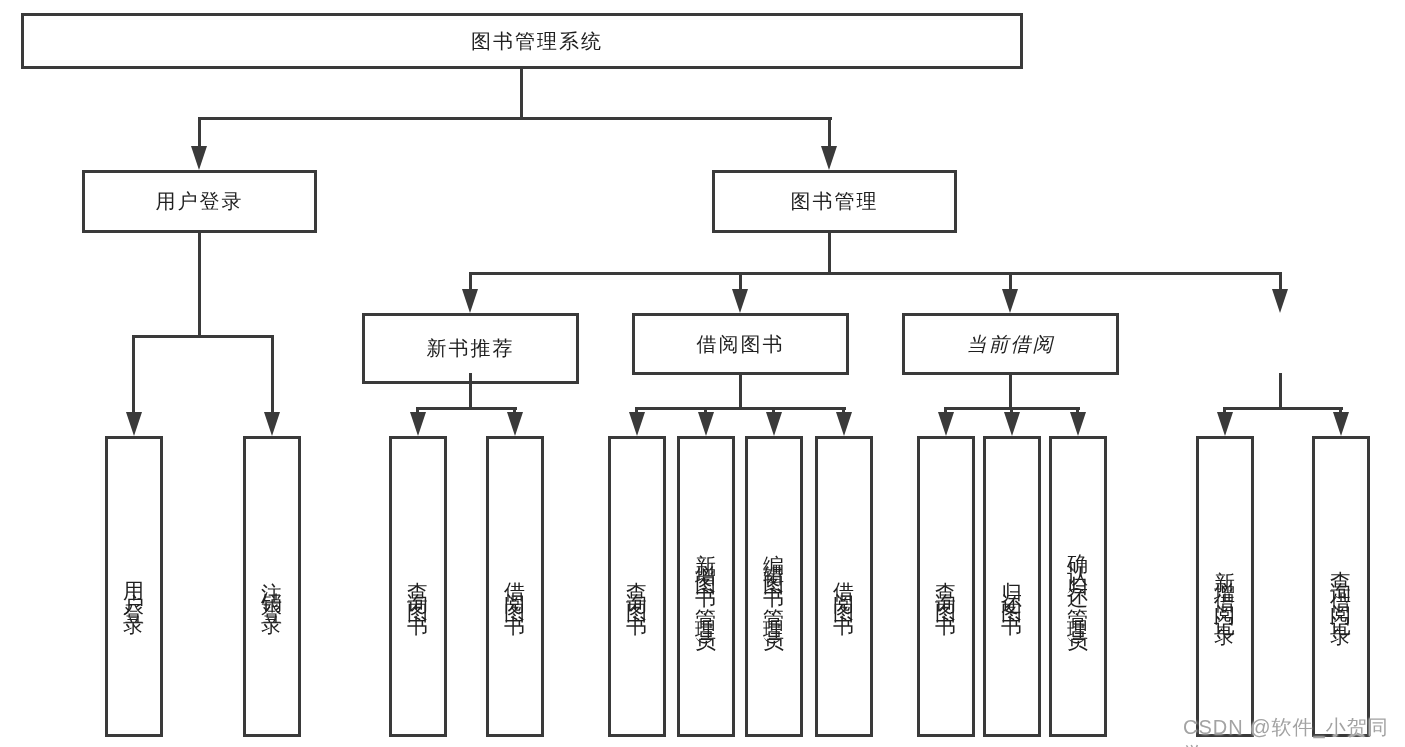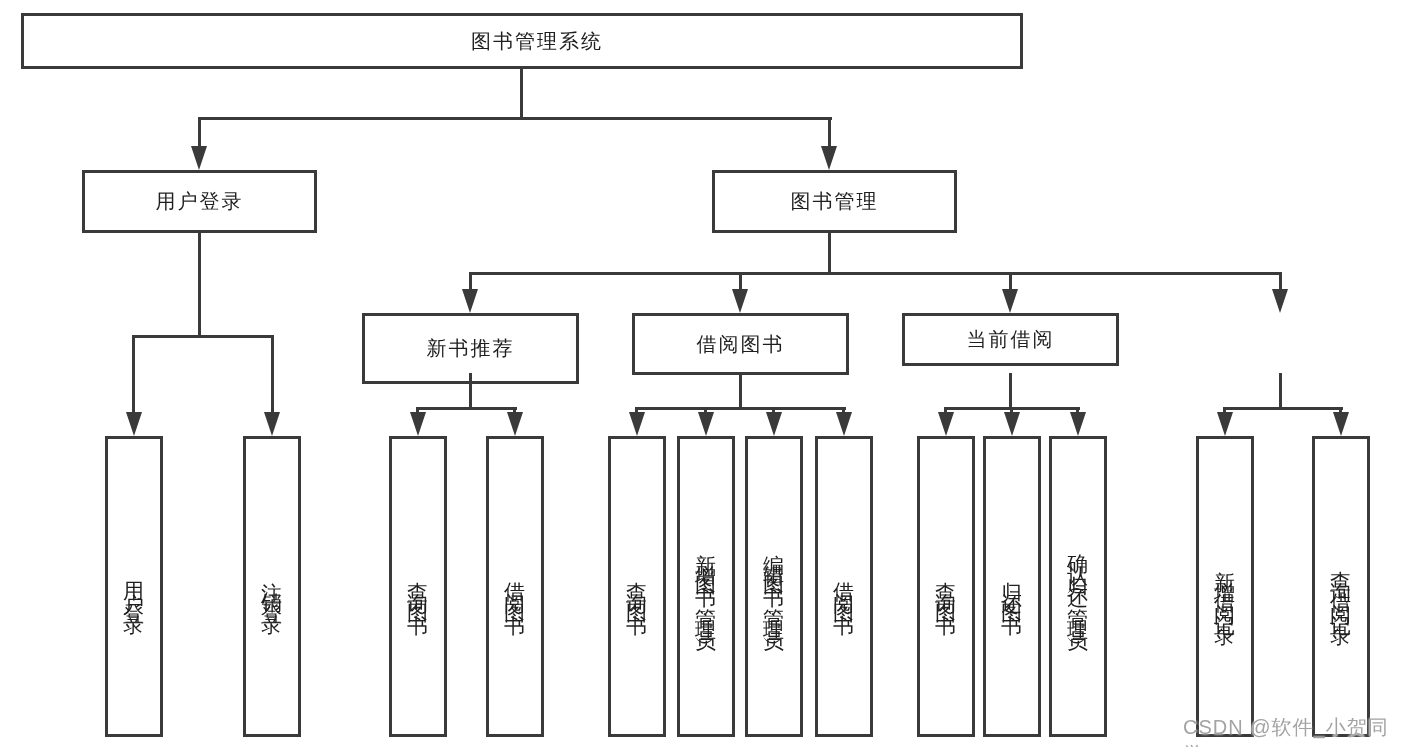--- a/index.html
+++ b/index.html
@@ -37,21 +37,21 @@
   <div class="node" style="left:21px;top:13px;width:1002px;height:56px;padding-left:30px;">图书管理系统</div>
 
   <div class="node" style="left:82px;top:170px;width:235px;height:63px;">用户登录</div>
 
   <div class="node" style="left:712px;top:170px;width:245px;height:63px;">图书管理</div>
 
   <div class="node" style="left:362px;top:313px;width:217px;height:71px;">新书推荐</div>
 
   <div class="node" style="left:632px;top:313px;width:217px;height:62px;">借阅图书</div>
 
-  <div class="node" style="left:902px;top:313px;width:217px;height:53px;">当前借阅</div>
+  <div class="node" style="left:902px;top:313px;width:217px;height:62px;font-style:italic;">当前借阅</div>
 
 
   <div class="node leaf" style="left:105px;top:436px;width:58px;height:301px;">用户登录</div>
   <div class="node leaf" style="left:243px;top:436px;width:58px;height:301px;">注销登录</div>
 
   <div class="node leaf" style="left:389px;top:436px;width:58px;height:301px;">查询图书</div>
   <div class="node leaf" style="left:486px;top:436px;width:58px;height:301px;">借阅图书</div>
 
   <div class="node leaf" style="left:608px;top:436px;width:58px;height:301px;">查询图书</div>
   <div class="node leaf" style="left:677px;top:436px;width:58px;height:301px;">新增图书（管理员）</div>

